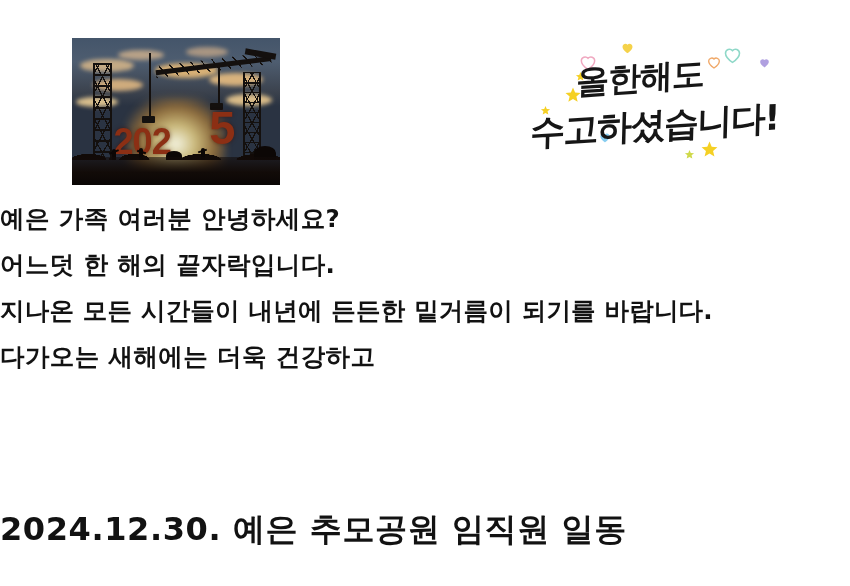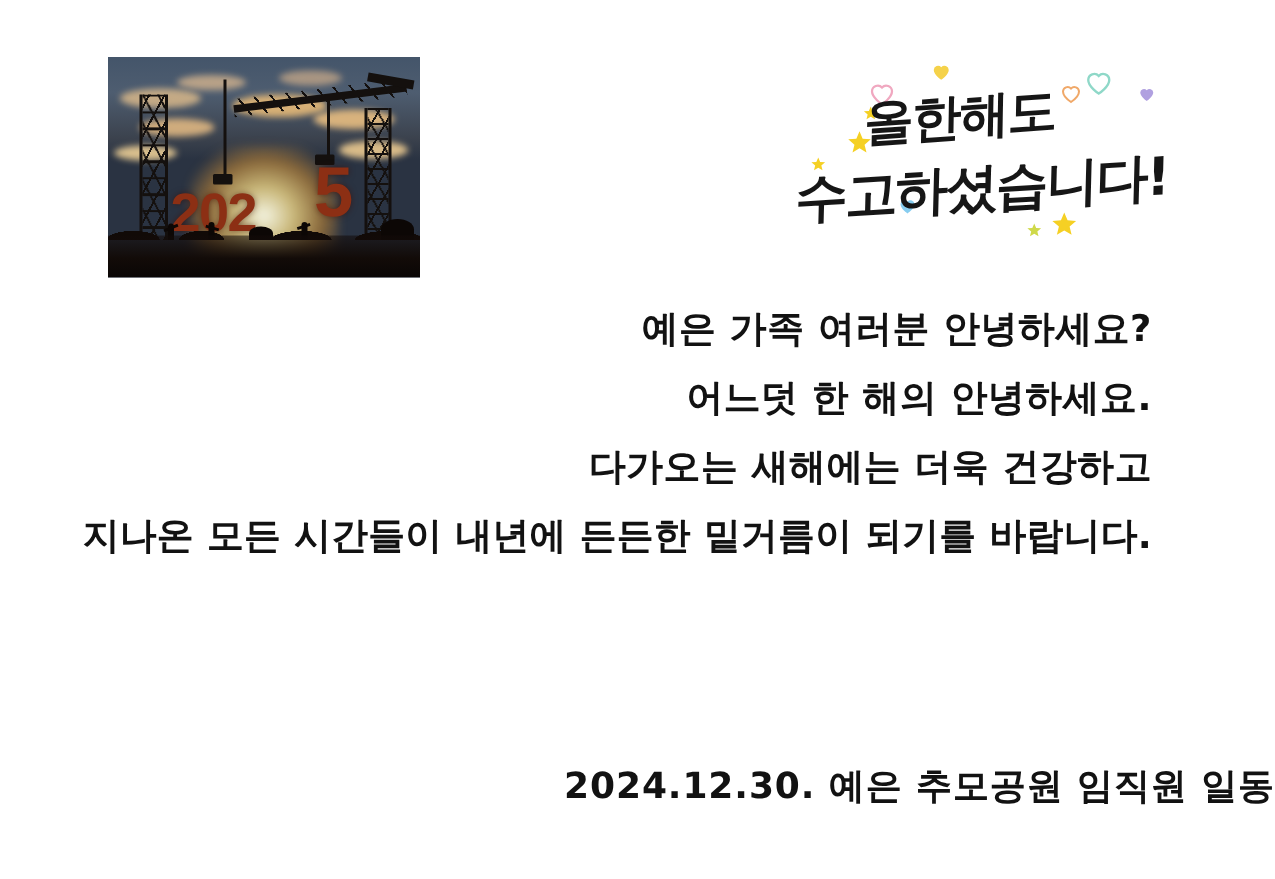--- a/index.html
+++ b/index.html
@@ -242,21 +242,21 @@
     height: 14px;
   }
   .heart-fill svg, .heart-line svg { width: 100%; height: 100%; display: block; }
 
   
   .message {
     position: absolute;
     left: 0;
     top: 196px;
     width: 768px;
-    text-align: right;
+    text-align: left;
   }
   .msg-line {
     color: #121212;
     font-family: "DejaVu Sans", "Liberation Sans", sans-serif;
     font-weight: 700;
     font-size: 24.5px;
     line-height: 46px;
     letter-spacing: 0.4px;
     white-space: nowrap;
   }
@@ -264,25 +264,25 @@
     font-size: 24.5px;
     letter-spacing: 0.2px;
   }
 
   
   .signature {
     position: absolute;
     left: 0;
     top: 508px;
     width: 850px;
-    text-align: right;
+    text-align: left;
     color: #121212;
     font-family: "DejaVu Sans", "Liberation Sans", sans-serif;
     font-weight: 700;
-    font-size: 24px;
+    font-size: 32px;
     letter-spacing: 0.6px;
     white-space: nowrap;
   }
 </style>
 </head>
 <body>
 
 <div class="card">
 
   <div class="top-row">
@@ -392,20 +392,20 @@
           </svg>
       </div>
 
       <div class="calli-line calli-l1">올한해도</div>
       <div class="calli-line calli-l2">수고하셨습니다!</div>
     </div>
   </div>
 
   <div class="message">
     <div class="msg-line">예은 가족 여러분 안녕하세요?</div>
-    <div class="msg-line">어느덧 한 해의 안녕하세요.</div>
+    <div class="msg-line">어느덧 한 해의 끝자락입니다.</div>
+    <div class="msg-line wide">지나온 모든 시간들이 내년에 든든한 밑거름이 되기를 바랍니다.</div>
     <div class="msg-line">다가오는 새해에는 더욱 건강하고</div>
-    <div class="msg-line wide">지나온 모든 시간들이 내년에 든든한 밑거름이 되기를 바랍니다.</div>
   </div>
 
   <div class="signature">2024.12.30.  예은 추모공원  임직원 일동</div>
 
 </div>
 
 </body></html>

